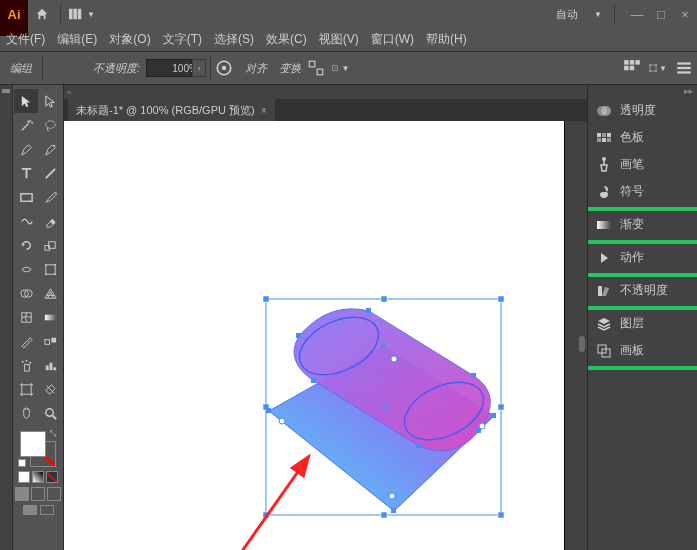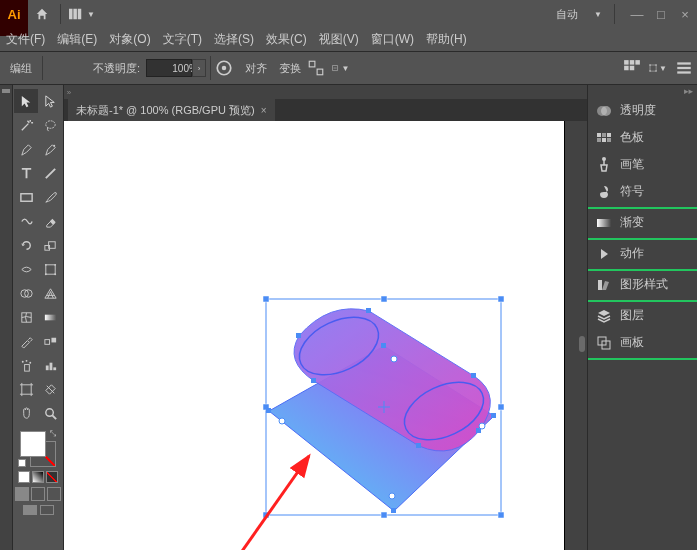--- a/index.html
+++ b/index.html
@@ -14,21 +14,21 @@
   .layout-sel svg { width: 14px; height: 12px; fill: #ccc; }
   .auto-drop { margin-left: auto; display: flex; align-items: center; gap: 16px; padding: 0 8px; height: 20px; }
   .search-stock { display: flex; align-items: center; gap: 4px; border: 1px solid #3a3a3a; height: 18px; padding: 0 4px; margin: 0 6px; color: #888; font-size: 10px; }
   .win-controls { display: flex; margin-left: 6px; }
   .win-btn { width: 24px; height: 20px; display: flex; align-items: center; justify-content: center; color: #aaa; font-size: 13px; }
   
   .menubar { height: 23px; background: #535353; display: flex; align-items: center; }
   .menu-item { padding: 2px 6px; font-size: 12px; cursor: default; }
   
   .controlbar { height: 34px; background: #535353; display: flex; align-items: center; border-top: 1px solid #2a2a2a; border-bottom: 1px solid #2a2a2a; padding: 0 4px; position: relative; }
-  .ctrl-label { font-size: 11px; padding: 0 6px; }
+  .ctrl-label { font-size: 11px; padding: 0 6px; font-style: italic; }
   .ctrl-sep { width: 1px; height: 24px; background: #3a3a3a; margin: 0 4px; }
   .opacity-input { width: 46px; height: 18px; background: #323232; border: 1px solid #222; color: #ccc; font-size: 10px; text-align: center; display: inline-flex; align-items: center; justify-content: center; padding-left: 32px; }
   .step-btn { width: 14px; height: 18px; background: #535353; border: 1px solid #3a3a3a; display: inline-flex; align-items: center; justify-content: center; font-size: 8px; }
   .ctrl-icon { width: 18px; height: 18px; display: flex; align-items: center; justify-content: center; }
   .ctrl-right { margin-left: auto; display: flex; gap: 8px; align-items: center; }
   
   .main-area { display: flex; height: calc(550px - 28px - 23px - 34px); }
   
   .left-tabstrip { width: 13px; background: #424242; border-right: 1px solid #2a2a2a; position: relative; }
   .left-tabstrip::before { content:''; position:absolute; top:4px; left:2px; width:8px; height:4px; background:#888; }
@@ -64,21 +64,21 @@
   .doc-tab-close { font-size: 10px; color: #aaa; }
   .canvas-wrap { flex: 1; background: #424242; position: relative; overflow: hidden; }
   .artboard { position: absolute; left: 0; top: 0; width: 500px; height: 440px; background: #fff; box-shadow: 0 0 0 1px #000; }
   
   .shape-wrap { position:absolute; left:180px; top:160px; width:280px; height:260px; pointer-events:none; }
   .arrow-wrap { position:absolute; left:130px; top:320px; }
   .scroll-knob { position:absolute; right:2px; top:50%; width:6px; height:16px; background:#6a6a6a; border-radius:3px; }
   
   .right-dock { width: 110px; background: #424242; display: flex; flex-direction: column; border-left: 1px solid #2a2a2a; }
   .right-dock .collapse { height: 12px; display: flex; align-items: center; justify-content: flex-end; padding-right: 4px; background:#424242; }
-  .panel-grp { background: #424242; border-bottom: 2px solid #22c55e; padding-bottom: 2px; }
+  .panel-grp { background: #424242; border-bottom: 4px solid #22c55e; padding-bottom: 2px; }
   .panel-item { height: 27px; display: flex; align-items: center; gap: 8px; padding-left: 8px; font-size: 12px; }
   .panel-item svg { width: 16px; height: 16px; fill: #ccc; }
 </style>
 </head>
 <body>
 
 <div class="titlebar">
   <div class="ai-logo">Ai</div>
   <div class="titlebar-btn">
     <svg viewBox="0 0 16 16">
@@ -541,21 +541,21 @@
           </svg>
         <span>动作</span>
       </div>
     </div>
     <div class="panel-grp">
       <div class="panel-item">
         <svg viewBox="0 0 16 16">
             <path d="M2 13 L2 3 L6 3 L6 13 Z" fill="#ccc"></path>
             <path d="M6 13 L9 4 L13 5 L10 13 Z" fill="#999"></path>
           </svg>
-        <span>图形样式</span>
+        <span>不透明度</span>
       </div>
     </div>
     <div class="panel-grp">
       <div class="panel-item">
         <svg viewBox="0 0 16 16">
             <path d="M8 2 L14 5 L8 8 L2 5 Z" fill="#ccc"></path>
             <path d="M2 8 L8 11 L14 8" fill="none" stroke="#ccc" stroke-width="1.5"></path>
             <path d="M2 11 L8 14 L14 11" fill="none" stroke="#ccc" stroke-width="1.5"></path>
           </svg>
         <span>图层</span>

